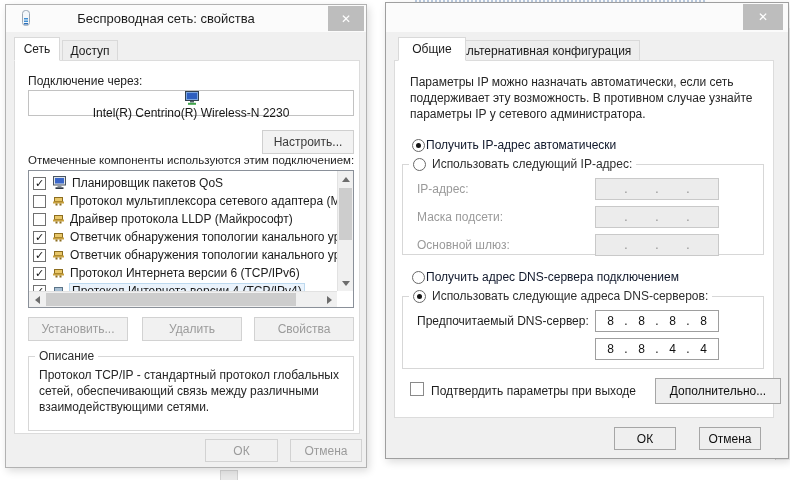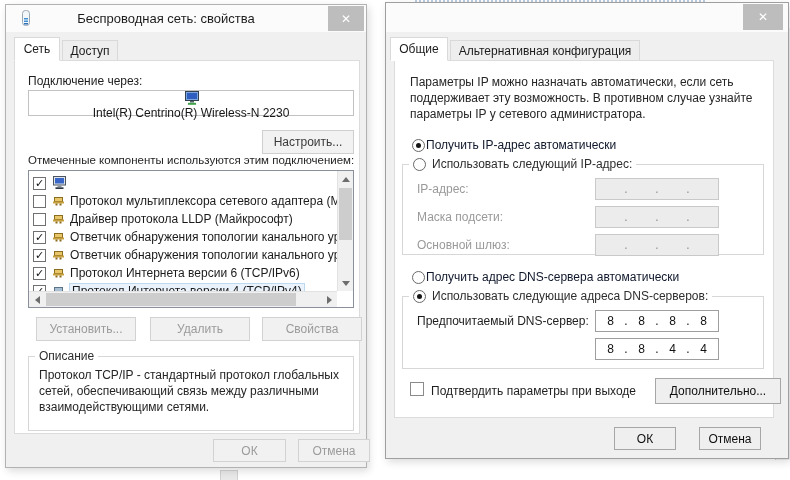--- a/index.html
+++ b/index.html
@@ -19,21 +19,21 @@
   .tab.active { background:#fff; border-bottom:1px solid #fff; z-index:3; }
   .tab.inactive { background:#eee; }
   .page { position:absolute; background:#fff; border:1px solid #dcdcdc; z-index:2; }
 
   .lbl { position:absolute; font-size:12px; color:#1e1e1e; white-space:nowrap; }
   .lbl.small { font-size:11.5px; }
   .lbl.gray { color:#9a9a9a; }
 
   .btn { position:absolute; display:flex; align-items:center; justify-content:center;
     font-size:12px; white-space:nowrap; }
-  .btn.muted { background:#f1f1f1; border:1px solid #d2d2d2; color:#9b9b9b;margin-left:8px; }
+  .btn.muted { background:#f1f1f1; border:1px solid #d2d2d2; color:#9b9b9b; }
   .btn.soft  { background:#f2f2f2; border:1px solid #cfcfcf; color:#3a3a3a; }
   .btn.live  { background:#efefef; border:1px solid #a6a6a6; color:#101010; }
 
   .framed { position:absolute; background:#fff; border:1px solid #c2c2c2; }
 
   .listbox { position:absolute; background:#fff; border:1px solid #8a9099; overflow:hidden; }
   .lrow { position:absolute; left:0; height:18px; display:flex; align-items:center;
     padding-left:4px; font-size:12px; color:#1b1b1b; white-space:nowrap; overflow:hidden; }
   .lrow .txt { overflow:hidden; white-space:nowrap; }
   .lrow.sel .txt { background:#eaf3fc; box-shadow:0 0 0 1px #bdd9ef; padding:0 2px; }
@@ -134,20 +134,21 @@
         <div class="lrow" style="top:3px; width:308px;">
           <span class="cb"><span>✓</span></span>
           <span class="ic">
             <svg width="15" height="14" viewBox="0 0 15 14">
               <rect x="1.5" y="0.5" width="12" height="8.5" fill="#dfe5ea" stroke="#4a5560"></rect>
               <rect x="3" y="2" width="9" height="5.5" fill="#3a66c8"></rect>
               <rect x="5.5" y="9.5" width="4" height="1.5" fill="#8a939b"></rect>
               <rect x="3.5" y="11.3" width="8" height="1.7" fill="#2d3744"></rect>
             </svg>
           </span>
+          <span class="txt">Планировщик пакетов QoS</span>
         </div>
         <div class="lrow" style="top:21px; width:308px;">
           <span class="cb"></span>
           <span class="ic">
             <svg width="13" height="10" viewBox="0 0 13 10">
               <rect x="2.5" y="1.5" width="8" height="4" fill="#e8c76a" stroke="#8c6d1f"></rect>
               <rect x="1" y="5.5" width="11" height="2" fill="#c9a23e"></rect>
               <rect x="3.5" y="7.5" width="2" height="2" fill="#8c6d1f"></rect>
               <rect x="7.5" y="7.5" width="2" height="2" fill="#8c6d1f"></rect>
             </svg>
@@ -248,21 +249,21 @@
 
     <div class="btn muted" style="left:199px; top:434px; width:73px; height:23px;">ОК</div>
     <div class="btn muted" style="left:284px; top:434px; width:72px; height:23px;">Отмена</div>
   </div>
 
   <div class="dialog" style="left:385px; top:2px; width:404px; height:457px; border-color:#9f9f9f;">
     <div class="titlebar" style="height:29px;">
       <span class="closebtn" style="left:357px; width:40px; height:26px;">✕</span>
     </div>
 
-    <div class="tab active" style="left:4px; top:34px; width:58px; height:24px;align-items:center;">
+    <div class="tab active" style="left:12px; top:34px; width:68px; height:24px;align-items:center;">
       <span>Общие</span>
     </div>
     <div class="tab inactive" style="left:64px; top:37px; width:190px; height:21px;">
       <span>Альтернативная конфигурация</span>
     </div>
 
     <div class="page" style="left:8px; top:57px; width:380px; height:358px;">
 
       <div class="descr" style="left:15px; top:13px; width:354px;">Параметры IP можно назначать автоматически, если сеть поддерживает эту возможность. В противном случае узнайте параметры IP у сетевого администратора.</div>
 
@@ -303,21 +304,21 @@
           <span class="dot">.</span>
         <span class="oct"></span>
           <span class="dot">.</span>
         <span class="oct"></span>
           <span class="dot">.</span>
         <span class="oct"></span>
       </div>
 
       <div class="radiorow" style="left:17px; top:209px;">
         <span class="radio"></span>
-        <span>Получить адрес DNS-сервера автоматически</span>
+        <span>Получить адрес DNS-сервера подключением</span>
       </div>
 
       <fieldset style="left:7px; top:228px; width:362px; height:80px;">
         <legend class="radio-legend">
           <span class="radio on"></span>
           <span>Использовать следующие адреса DNS-серверов:</span>
         </legend>
       </fieldset>
       <span class="lbl" style="left:22px; top:253px;">Предпочитаемый DNS-сервер:</span>
       <div class="octfield on" style="left:200px; top:249px;">

